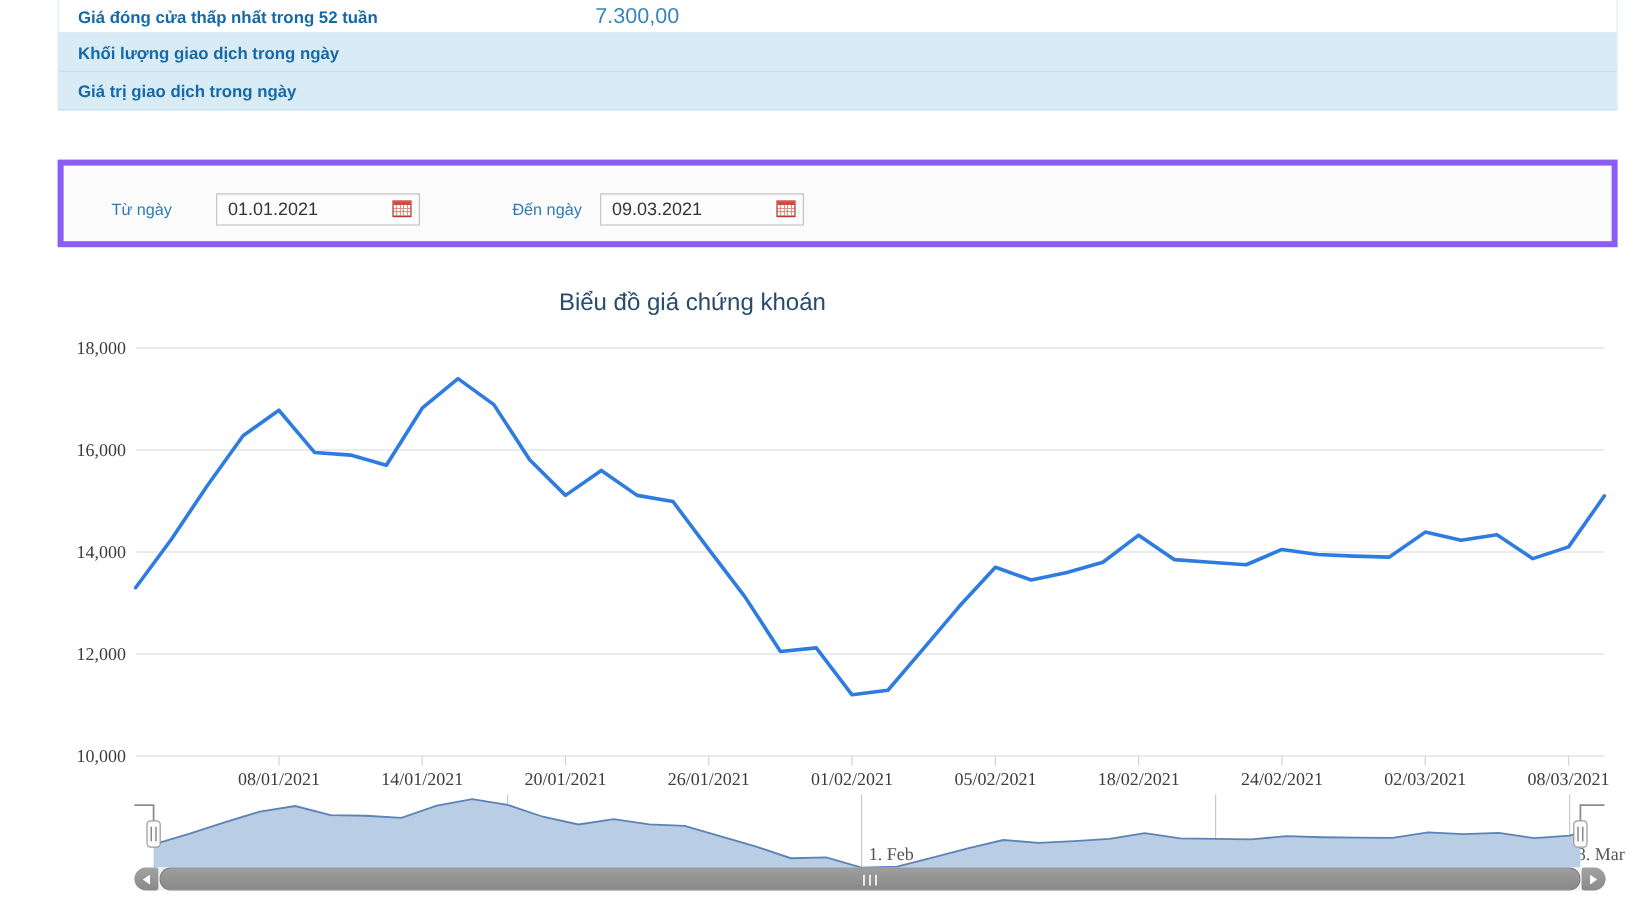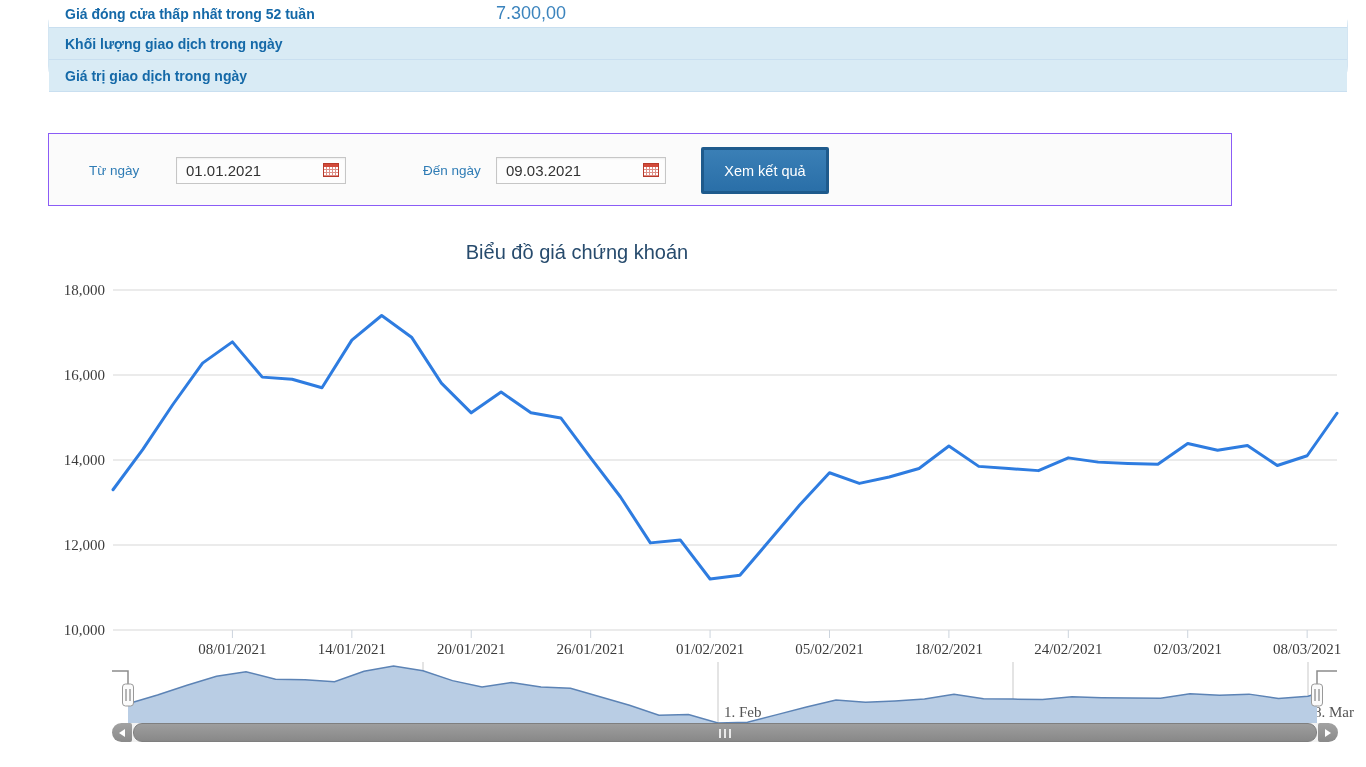--- a/index.html
+++ b/index.html
@@ -1,32 +1,32 @@
 <!DOCTYPE html>
 <html><head>
 <meta charset="utf-8">
 <style>
   html,body{margin:0;padding:0;background:#fff;}
   #app{position:relative;width:1366px;height:767px;overflow:hidden;background:#fff;
        font-family:"Liberation Sans",sans-serif;}
 
   
   .qtable{position:absolute;left:48px;top:0;width:1300px;
-          border-left:1px solid #d3e5f2;border-right:1px solid #d3e5f2;box-sizing:border-box;border-radius:26px;}
+          border-left:1px solid #d3e5f2;border-right:1px solid #d3e5f2;box-sizing:border-box;}
   .trow{position:relative;height:32px;border-bottom:1px solid #c9dff0;box-sizing:border-box;background:#fff;}
   .trow.first{height:28px;}
   .trow.alt{background:#d9ebf5;}
   .tlabel{position:absolute;left:16px;top:0;bottom:0;display:flex;align-items:center;
           font-size:14px;font-weight:bold;color:#1569a8;}
   .tval{position:absolute;left:447px;top:0;bottom:0;display:flex;align-items:center;
         font-size:18px;color:#3a83bd;}
 
   
-  .fpanel{position:absolute;left:48px;top:133px;width:1184px;height:73px;background:#fbfbfb;
-          border:1px solid #8b5cf6;box-sizing:border-box;}
+  .fpanel{position:absolute;left:48px;top:133px;width:1300px;height:73px;background:#fbfbfb;
+          border:5px solid #8b5cf6;box-sizing:border-box;}
   .flabel{position:absolute;top:0;height:73px;display:flex;align-items:center;
           font-size:13.5px;color:#2f7cb5;}
   .flabel.from{left:40px;}
   .flabel.to{left:342px;margin-left:32px;}
   .dwrap{position:absolute;top:23px;height:27px;margin-left:28px;}
   .dwrap.from{left:99px;}
   .dwrap.to{left:419px;}
   .dinput{width:170px;height:27px;box-sizing:border-box;border:1px solid #c6c6c6;background:#fdfdfd;
           font-family:"Liberation Sans",sans-serif;font-size:15px;color:#333;padding:0 26px 0 9px;
           box-shadow:inset 0 1px 2px rgba(0,0,0,0.06);}
@@ -84,21 +84,20 @@
     <span class="flabel from">Từ ngày</span>
     <div class="dwrap from">
       <input class="dinput" readonly="" value="01.01.2021" style="">
       <span class="cal"></span>
     </div>
     <span class="flabel to">Đến ngày</span>
     <div class="dwrap to">
       <input class="dinput" readonly="" value="09.03.2021" style="">
       <span class="cal"></span>
     </div>
-    <button class="btn">Xem kết quả</button>
   </div>
 
   <div class="chart-title">Biểu đồ giá chứng khoán</div>
   <svg id="chart-svg" width="1360" height="767" viewBox="0 0 1360 767">
       <line x1="113" x2="1337" y1="290" y2="290" stroke="#d7d7d7" stroke-width="1"></line>
       <text x="105" y="295" text-anchor="end" class="ylab">18,000</text>
       <line x1="113" x2="1337" y1="375" y2="375" stroke="#d7d7d7" stroke-width="1"></line>
       <text x="105" y="380" text-anchor="end" class="ylab">16,000</text>
       <line x1="113" x2="1337" y1="460" y2="460" stroke="#d7d7d7" stroke-width="1"></line>
       <text x="105" y="465" text-anchor="end" class="ylab">14,000</text>

